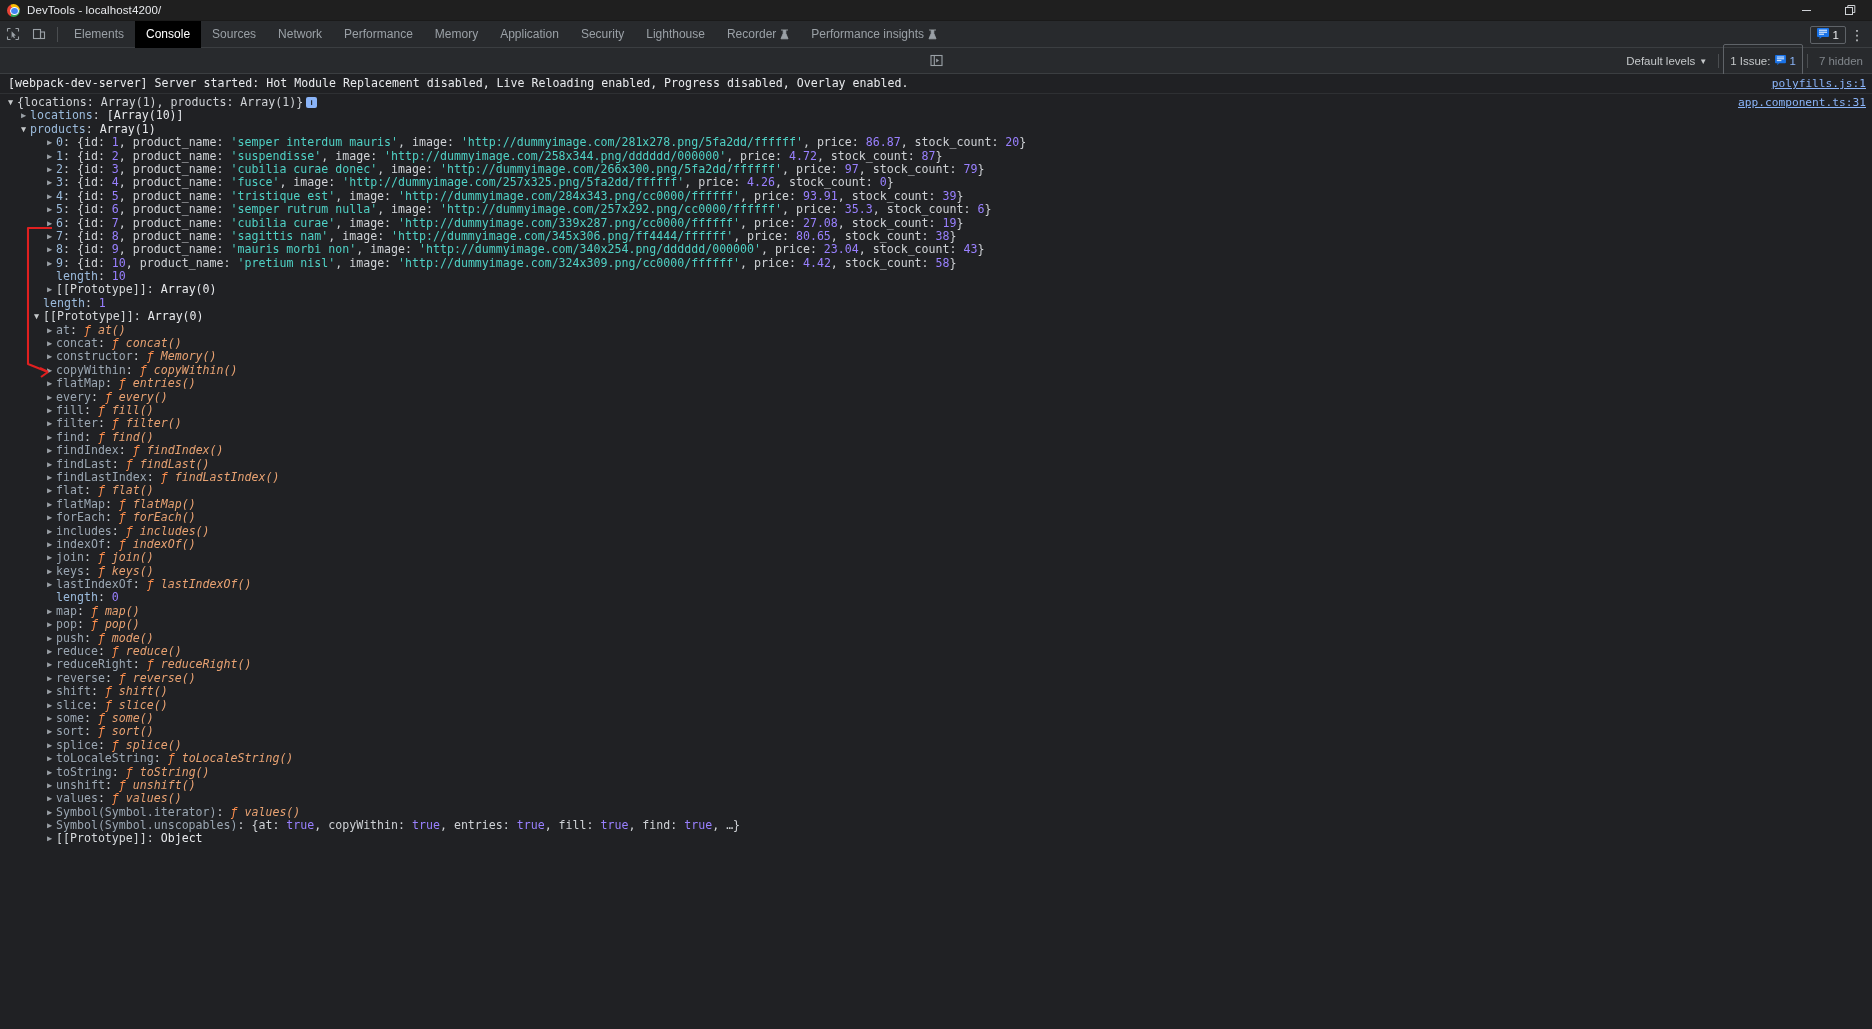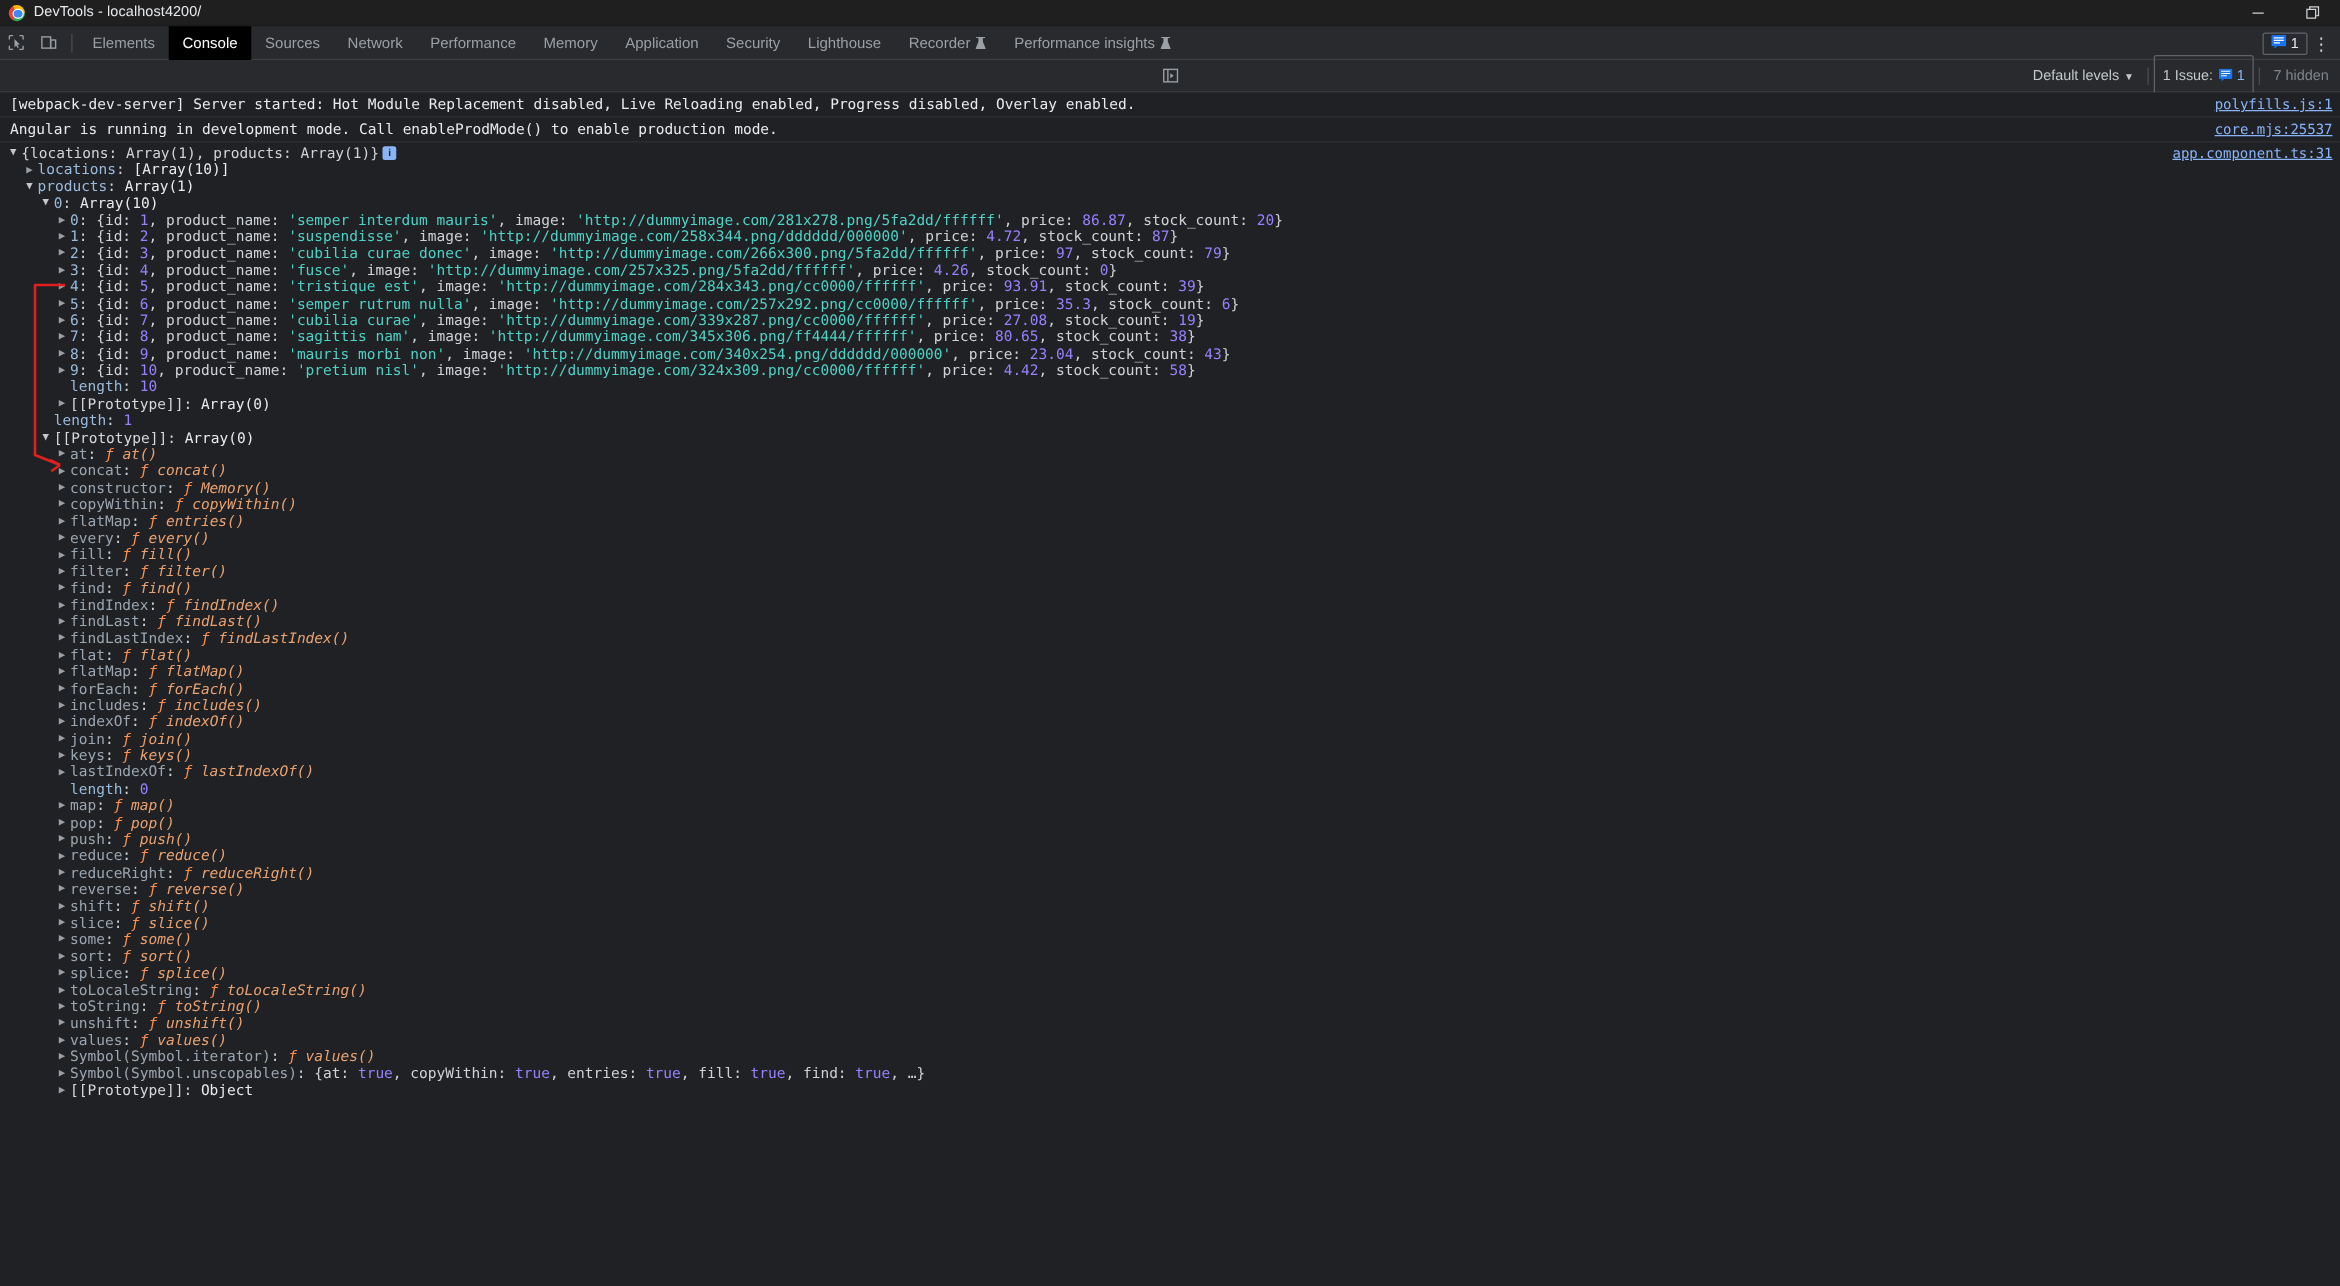--- a/index.html
+++ b/index.html
@@ -311,32 +311,27 @@
     </div>
   </div>
 
   <div class="console">
 
     <div class="msg-row">
       <span>[webpack-dev-server] Server started: Hot Module Replacement disabled, Live Reloading enabled, Progress disabled, Overlay enabled.</span>
       <span class="src-link">polyfills.js:1</span>
     </div>
 
-    <div class="msg-row">
-      <span>Angular is running in development mode. Call enableProdMode() to enable production mode.</span>
-      <span class="src-link">core.mjs:25537</span>
-    </div>
 
     <div class="obj-row tree">
       <span class="src-link">app.component.ts:31</span>
       <div id="tree-out">
           <span class="ln" style="padding-left:0px"><span class="arrow open">▼</span><span class="k-italic">{locations: Array(1), products: Array(1)}</span><span class="info-badge">i</span></span>
           <span class="ln" style="padding-left:13px"><span class="arrow">▶</span><span class="k-prop">locations</span><span class="k-plain">: </span><span class="k-desc">[Array(10)]</span></span>
           <span class="ln" style="padding-left:13px"><span class="arrow open">▼</span><span class="k-prop">products</span><span class="k-plain">: </span><span class="k-desc">Array(1)</span></span>
-          <span class="ln" style="padding-left:26px"><span class="arrow open">▼</span><span class="k-prop">0</span><span class="k-plain">: </span><span class="k-desc">Array(10)</span></span>
           <span class="ln" style="padding-left:39px"><span class="arrow">▶</span><span class="k-prop">0</span><span class="k-plain">: {id: </span><span class="k-num">1</span><span class="k-plain">, product_name: </span><span class="k-str">'semper interdum mauris'</span><span class="k-plain">, image: </span><span class="k-str">'http://dummyimage.com/281x278.png/5fa2dd/ffffff'</span><span class="k-plain">, price: </span><span class="k-num">86.87</span><span class="k-plain">, stock_count: </span><span class="k-num">20</span><span class="k-plain">}</span></span>
           <span class="ln" style="padding-left:39px"><span class="arrow">▶</span><span class="k-prop">1</span><span class="k-plain">: {id: </span><span class="k-num">2</span><span class="k-plain">, product_name: </span><span class="k-str">'suspendisse'</span><span class="k-plain">, image: </span><span class="k-str">'http://dummyimage.com/258x344.png/dddddd/000000'</span><span class="k-plain">, price: </span><span class="k-num">4.72</span><span class="k-plain">, stock_count: </span><span class="k-num">87</span><span class="k-plain">}</span></span>
           <span class="ln" style="padding-left:39px"><span class="arrow">▶</span><span class="k-prop">2</span><span class="k-plain">: {id: </span><span class="k-num">3</span><span class="k-plain">, product_name: </span><span class="k-str">'cubilia curae donec'</span><span class="k-plain">, image: </span><span class="k-str">'http://dummyimage.com/266x300.png/5fa2dd/ffffff'</span><span class="k-plain">, price: </span><span class="k-num">97</span><span class="k-plain">, stock_count: </span><span class="k-num">79</span><span class="k-plain">}</span></span>
           <span class="ln" style="padding-left:39px"><span class="arrow">▶</span><span class="k-prop">3</span><span class="k-plain">: {id: </span><span class="k-num">4</span><span class="k-plain">, product_name: </span><span class="k-str">'fusce'</span><span class="k-plain">, image: </span><span class="k-str">'http://dummyimage.com/257x325.png/5fa2dd/ffffff'</span><span class="k-plain">, price: </span><span class="k-num">4.26</span><span class="k-plain">, stock_count: </span><span class="k-num">0</span><span class="k-plain">}</span></span>
           <span class="ln" style="padding-left:39px"><span class="arrow">▶</span><span class="k-prop">4</span><span class="k-plain">: {id: </span><span class="k-num">5</span><span class="k-plain">, product_name: </span><span class="k-str">'tristique est'</span><span class="k-plain">, image: </span><span class="k-str">'http://dummyimage.com/284x343.png/cc0000/ffffff'</span><span class="k-plain">, price: </span><span class="k-num">93.91</span><span class="k-plain">, stock_count: </span><span class="k-num">39</span><span class="k-plain">}</span></span>
           <span class="ln" style="padding-left:39px"><span class="arrow">▶</span><span class="k-prop">5</span><span class="k-plain">: {id: </span><span class="k-num">6</span><span class="k-plain">, product_name: </span><span class="k-str">'semper rutrum nulla'</span><span class="k-plain">, image: </span><span class="k-str">'http://dummyimage.com/257x292.png/cc0000/ffffff'</span><span class="k-plain">, price: </span><span class="k-num">35.3</span><span class="k-plain">, stock_count: </span><span class="k-num">6</span><span class="k-plain">}</span></span>
           <span class="ln" style="padding-left:39px"><span class="arrow">▶</span><span class="k-prop">6</span><span class="k-plain">: {id: </span><span class="k-num">7</span><span class="k-plain">, product_name: </span><span class="k-str">'cubilia curae'</span><span class="k-plain">, image: </span><span class="k-str">'http://dummyimage.com/339x287.png/cc0000/ffffff'</span><span class="k-plain">, price: </span><span class="k-num">27.08</span><span class="k-plain">, stock_count: </span><span class="k-num">19</span><span class="k-plain">}</span></span>
           <span class="ln" style="padding-left:39px"><span class="arrow">▶</span><span class="k-prop">7</span><span class="k-plain">: {id: </span><span class="k-num">8</span><span class="k-plain">, product_name: </span><span class="k-str">'sagittis nam'</span><span class="k-plain">, image: </span><span class="k-str">'http://dummyimage.com/345x306.png/ff4444/ffffff'</span><span class="k-plain">, price: </span><span class="k-num">80.65</span><span class="k-plain">, stock_count: </span><span class="k-num">38</span><span class="k-plain">}</span></span>
           <span class="ln" style="padding-left:39px"><span class="arrow">▶</span><span class="k-prop">8</span><span class="k-plain">: {id: </span><span class="k-num">9</span><span class="k-plain">, product_name: </span><span class="k-str">'mauris morbi non'</span><span class="k-plain">, image: </span><span class="k-str">'http://dummyimage.com/340x254.png/dddddd/000000'</span><span class="k-plain">, price: </span><span class="k-num">23.04</span><span class="k-plain">, stock_count: </span><span class="k-num">43</span><span class="k-plain">}</span></span>
           <span class="ln" style="padding-left:39px"><span class="arrow">▶</span><span class="k-prop">9</span><span class="k-plain">: {id: </span><span class="k-num">10</span><span class="k-plain">, product_name: </span><span class="k-str">'pretium nisl'</span><span class="k-plain">, image: </span><span class="k-str">'http://dummyimage.com/324x309.png/cc0000/ffffff'</span><span class="k-plain">, price: </span><span class="k-num">4.42</span><span class="k-plain">, stock_count: </span><span class="k-num">58</span><span class="k-plain">}</span></span>
@@ -360,21 +355,21 @@
           <span class="ln" style="padding-left:39px"><span class="arrow">▶</span><span class="k-key-fn">flatMap</span><span class="k-plain">: </span><span class="k-fmark">ƒ</span> <span class="k-fn">flatMap()</span></span>
           <span class="ln" style="padding-left:39px"><span class="arrow">▶</span><span class="k-key-fn">forEach</span><span class="k-plain">: </span><span class="k-fmark">ƒ</span> <span class="k-fn">forEach()</span></span>
           <span class="ln" style="padding-left:39px"><span class="arrow">▶</span><span class="k-key-fn">includes</span><span class="k-plain">: </span><span class="k-fmark">ƒ</span> <span class="k-fn">includes()</span></span>
           <span class="ln" style="padding-left:39px"><span class="arrow">▶</span><span class="k-key-fn">indexOf</span><span class="k-plain">: </span><span class="k-fmark">ƒ</span> <span class="k-fn">indexOf()</span></span>
           <span class="ln" style="padding-left:39px"><span class="arrow">▶</span><span class="k-key-fn">join</span><span class="k-plain">: </span><span class="k-fmark">ƒ</span> <span class="k-fn">join()</span></span>
           <span class="ln" style="padding-left:39px"><span class="arrow">▶</span><span class="k-key-fn">keys</span><span class="k-plain">: </span><span class="k-fmark">ƒ</span> <span class="k-fn">keys()</span></span>
           <span class="ln" style="padding-left:39px"><span class="arrow">▶</span><span class="k-key-fn">lastIndexOf</span><span class="k-plain">: </span><span class="k-fmark">ƒ</span> <span class="k-fn">lastIndexOf()</span></span>
           <span class="ln" style="padding-left:39px"><span class="arrow"></span><span class="k-prop">length</span><span class="k-plain">: </span><span class="k-num">0</span></span>
           <span class="ln" style="padding-left:39px"><span class="arrow">▶</span><span class="k-key-fn">map</span><span class="k-plain">: </span><span class="k-fmark">ƒ</span> <span class="k-fn">map()</span></span>
           <span class="ln" style="padding-left:39px"><span class="arrow">▶</span><span class="k-key-fn">pop</span><span class="k-plain">: </span><span class="k-fmark">ƒ</span> <span class="k-fn">pop()</span></span>
-          <span class="ln" style="padding-left:39px"><span class="arrow">▶</span><span class="k-key-fn">push</span><span class="k-plain">: </span><span class="k-fmark">ƒ</span> <span class="k-fn">push()</span></span>
+          <span class="ln" style="padding-left:39px"><span class="arrow">▶</span><span class="k-key-fn">push</span><span class="k-plain">: </span><span class="k-fmark">ƒ</span> <span class="k-fn">mode()</span></span>
           <span class="ln" style="padding-left:39px"><span class="arrow">▶</span><span class="k-key-fn">reduce</span><span class="k-plain">: </span><span class="k-fmark">ƒ</span> <span class="k-fn">reduce()</span></span>
           <span class="ln" style="padding-left:39px"><span class="arrow">▶</span><span class="k-key-fn">reduceRight</span><span class="k-plain">: </span><span class="k-fmark">ƒ</span> <span class="k-fn">reduceRight()</span></span>
           <span class="ln" style="padding-left:39px"><span class="arrow">▶</span><span class="k-key-fn">reverse</span><span class="k-plain">: </span><span class="k-fmark">ƒ</span> <span class="k-fn">reverse()</span></span>
           <span class="ln" style="padding-left:39px"><span class="arrow">▶</span><span class="k-key-fn">shift</span><span class="k-plain">: </span><span class="k-fmark">ƒ</span> <span class="k-fn">shift()</span></span>
           <span class="ln" style="padding-left:39px"><span class="arrow">▶</span><span class="k-key-fn">slice</span><span class="k-plain">: </span><span class="k-fmark">ƒ</span> <span class="k-fn">slice()</span></span>
           <span class="ln" style="padding-left:39px"><span class="arrow">▶</span><span class="k-key-fn">some</span><span class="k-plain">: </span><span class="k-fmark">ƒ</span> <span class="k-fn">some()</span></span>
           <span class="ln" style="padding-left:39px"><span class="arrow">▶</span><span class="k-key-fn">sort</span><span class="k-plain">: </span><span class="k-fmark">ƒ</span> <span class="k-fn">sort()</span></span>
           <span class="ln" style="padding-left:39px"><span class="arrow">▶</span><span class="k-key-fn">splice</span><span class="k-plain">: </span><span class="k-fmark">ƒ</span> <span class="k-fn">splice()</span></span>
           <span class="ln" style="padding-left:39px"><span class="arrow">▶</span><span class="k-key-fn">toLocaleString</span><span class="k-plain">: </span><span class="k-fmark">ƒ</span> <span class="k-fn">toLocaleString()</span></span>
           <span class="ln" style="padding-left:39px"><span class="arrow">▶</span><span class="k-key-fn">toString</span><span class="k-plain">: </span><span class="k-fmark">ƒ</span> <span class="k-fn">toString()</span></span>

